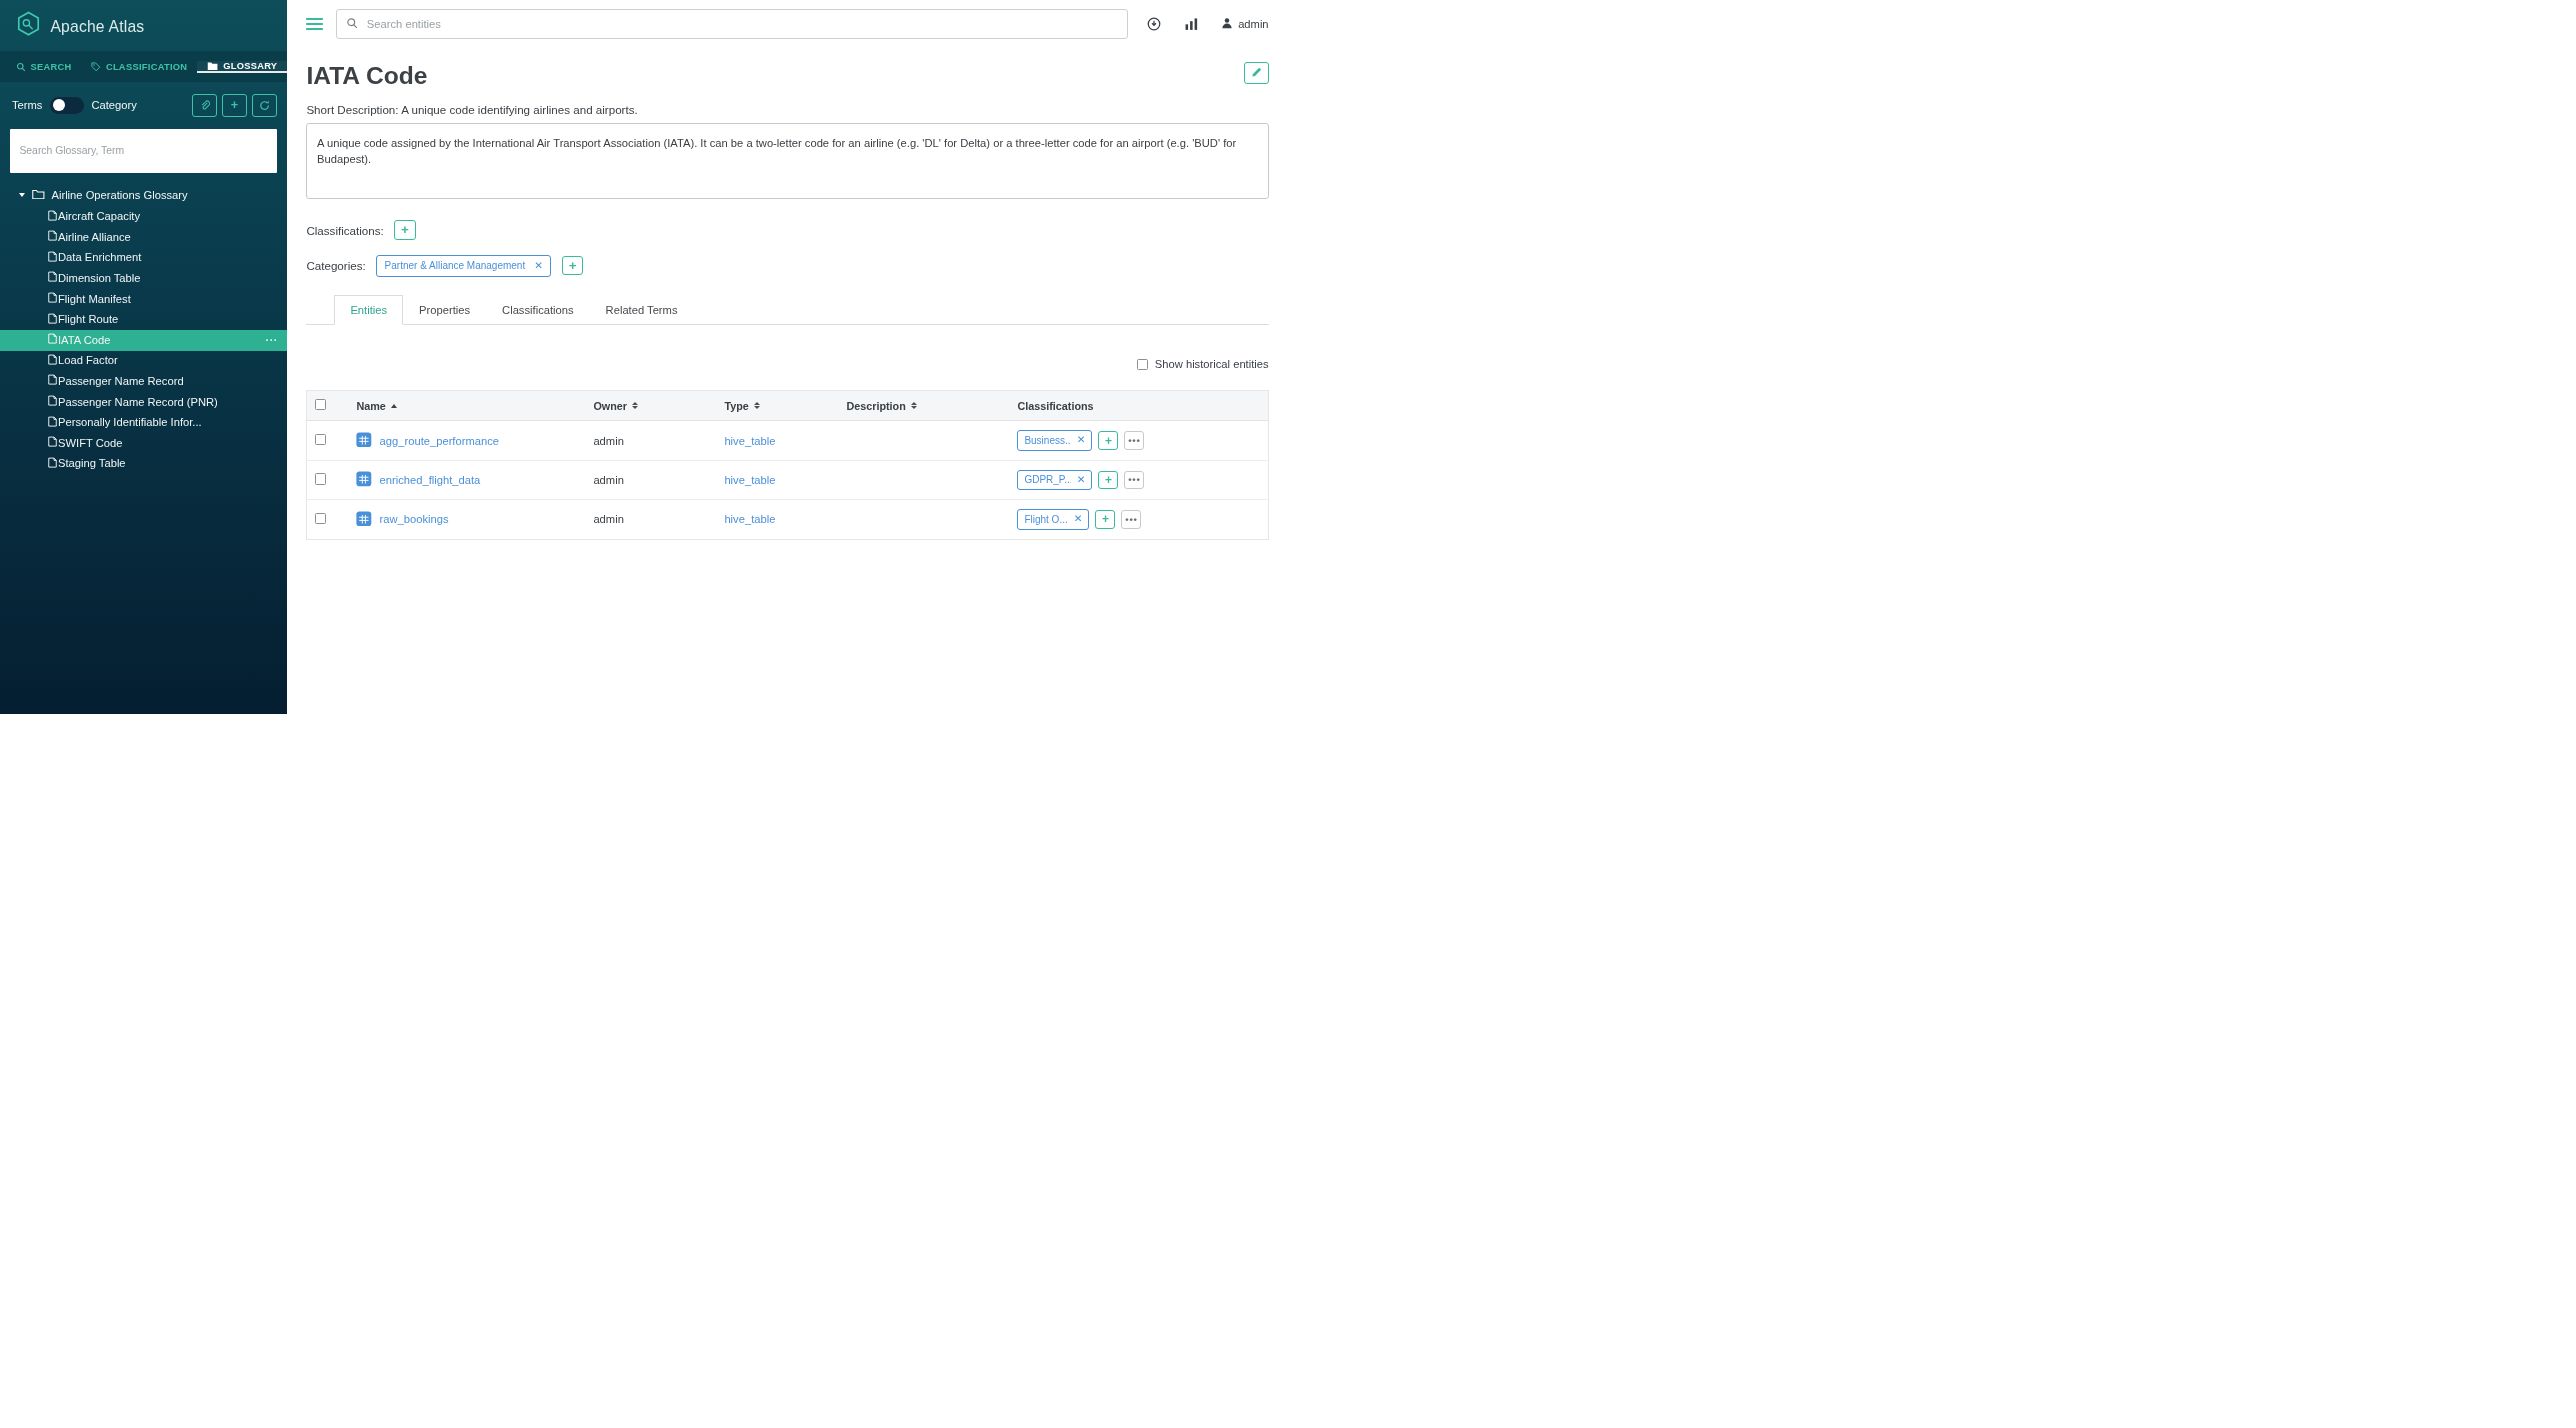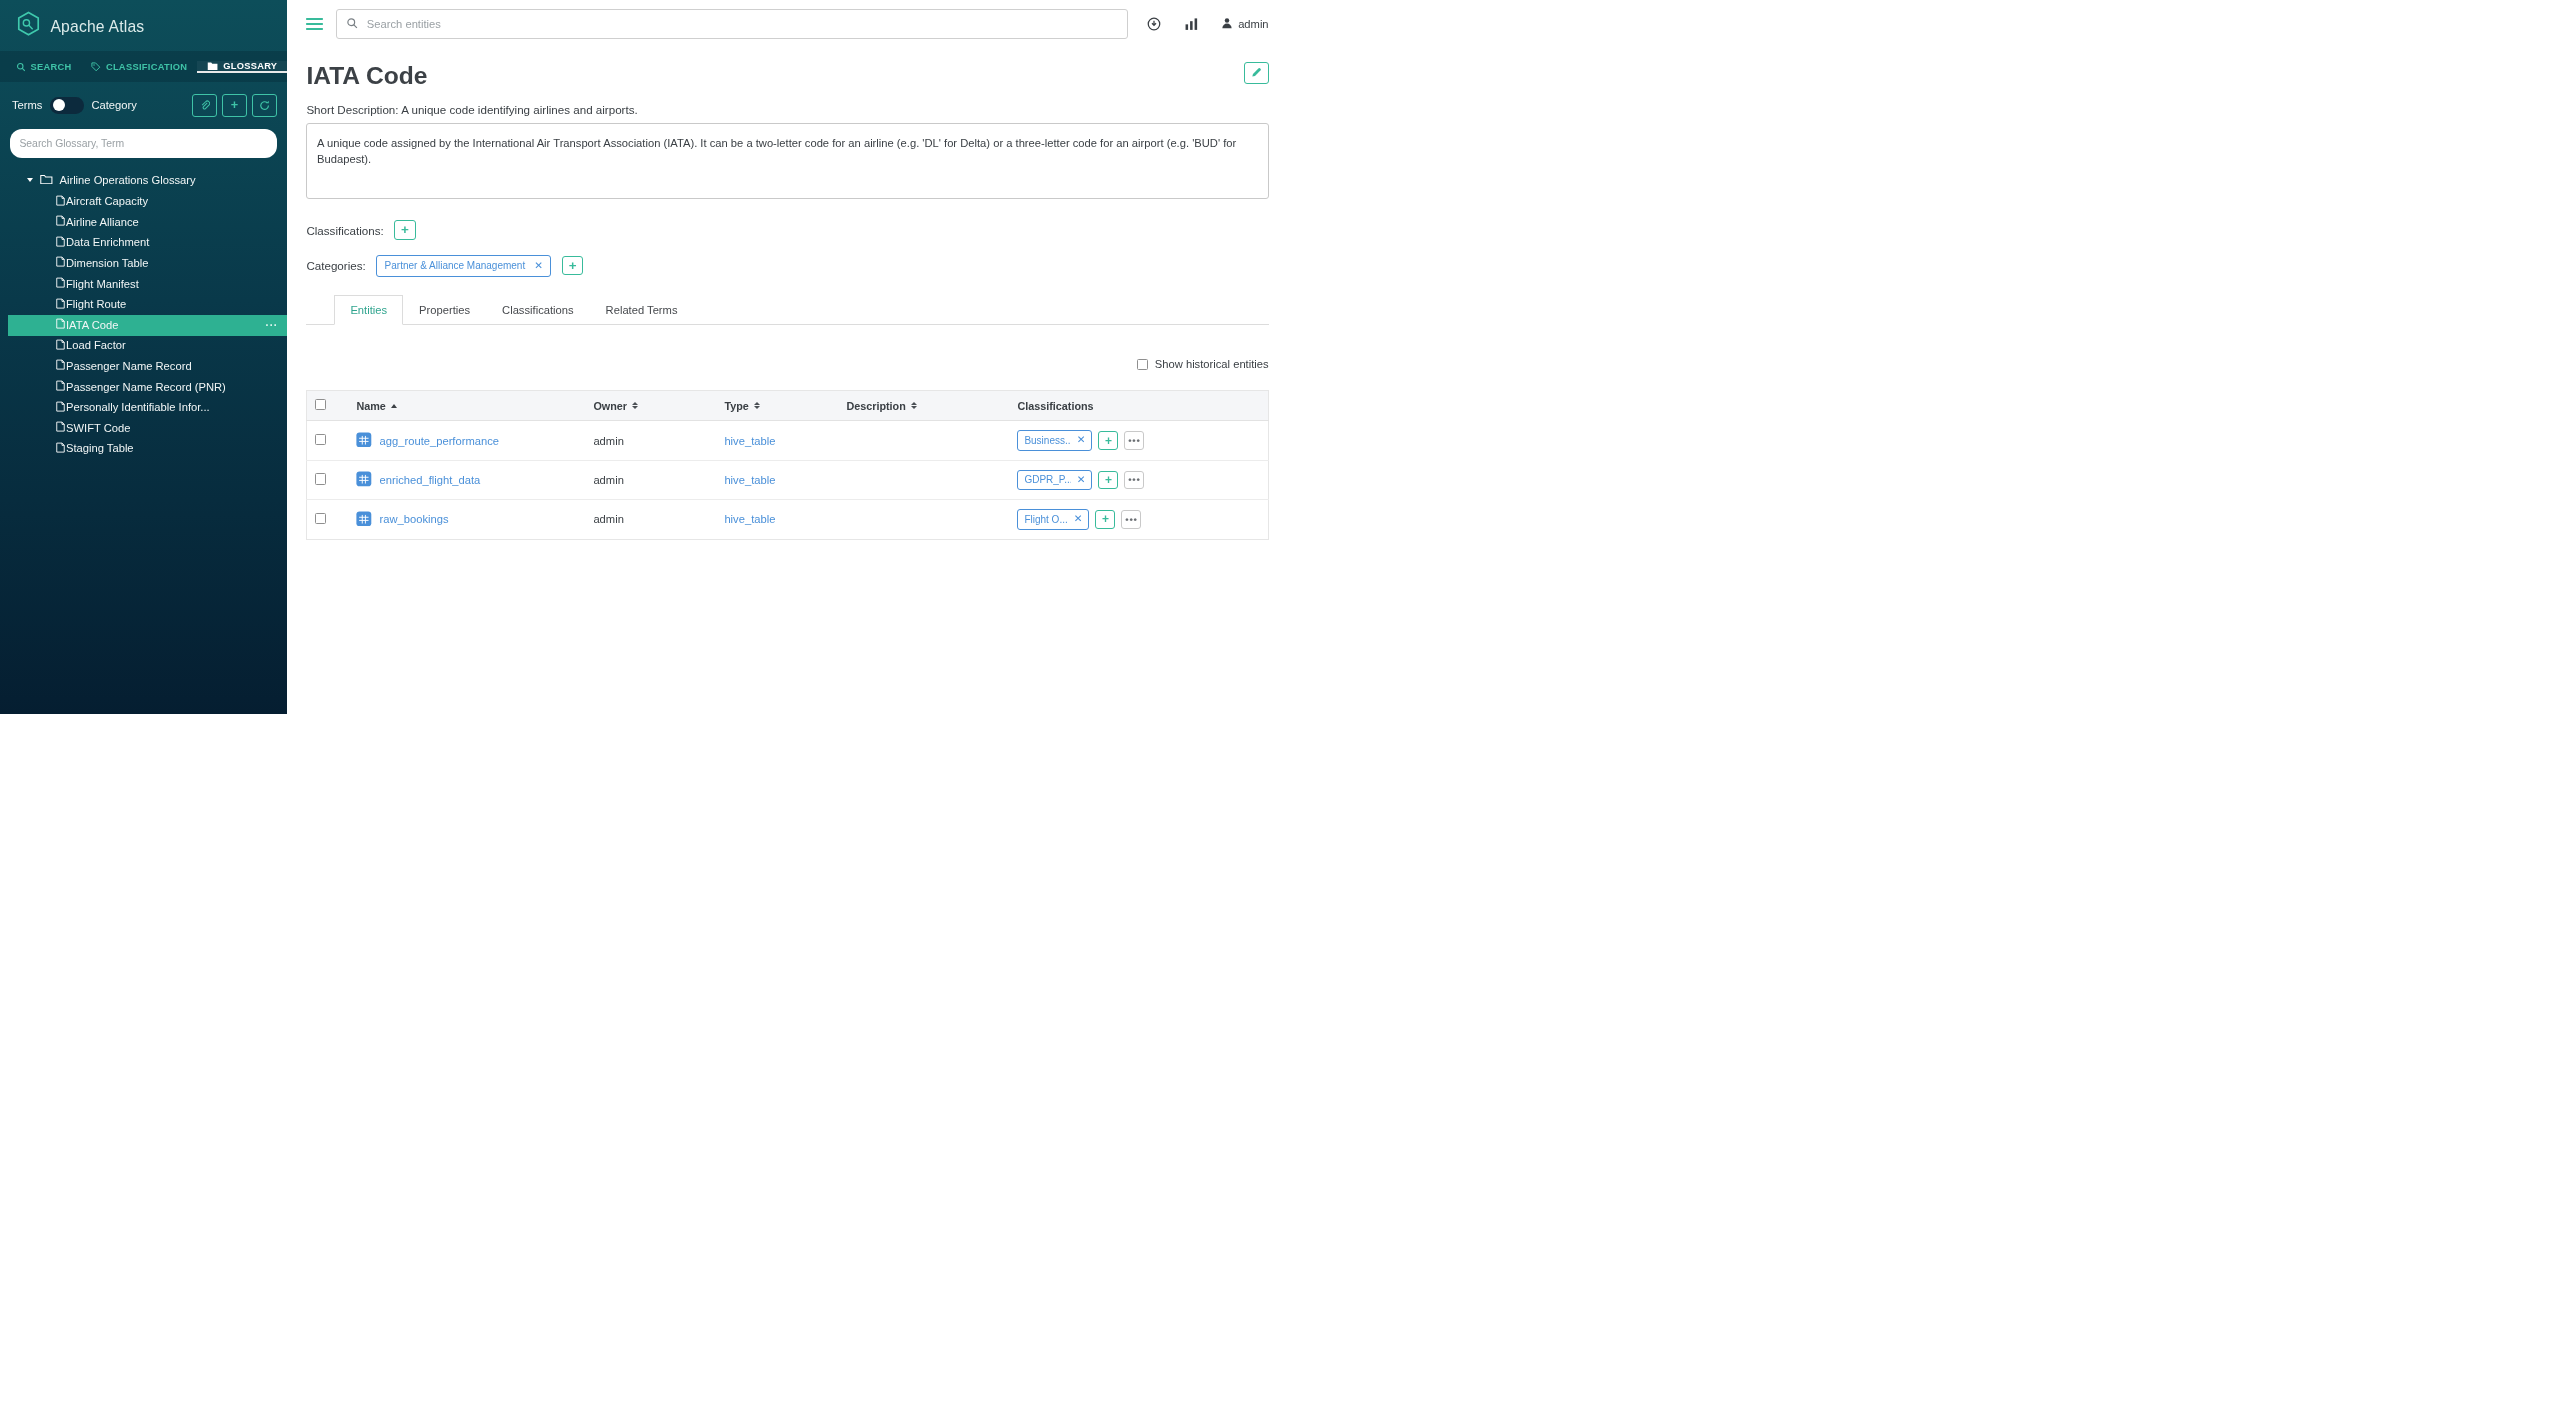--- a/index.html
+++ b/index.html
@@ -27,24 +27,24 @@
   .terms-row { display:flex; align-items:center; gap:7.5px; padding:12px 10.4px 4.5px 12px; font-size:11.2px; color:#f2f6f6; }
   .btn-group { margin-left:auto; display:flex; gap:5.2px; }
   .side-btn { width:24.6px; height:22.4px; border:1.1px solid #3fc3a7; border-radius:3px; background:transparent; color:#3fc3a7; display:flex; align-items:center; justify-content:center; cursor:pointer; font-size:12.7px; font-weight:bold; line-height:1; padding:0; }
 
   .toggle { width:34px; height:16.4px; border-radius:8.2px; background:#0c2a3d; position:relative; cursor:pointer; flex:0 0 auto; }
   .toggle .knob { position:absolute; top:2.2px; left:3px; width:12px; height:12px; border-radius:50%; background:#fff; }
   .toggle.teal-knob { background:#16354c; }
   .toggle.teal-knob .knob { background:#2fae91; }
 
   .glossary-search { padding:7.5px 10.4px 4.5px; }
-  .glossary-search input { width:100%; height:29px; border:none; border-radius:12px; padding:4px 9px; font-size:10.4px; color:#555; outline:none; font-family:inherit; }
+  .glossary-search input { width:100%; height:44px; border:none; border-radius:1px; padding:4px 9px; font-size:10.4px; color:#555; outline:none; font-family:inherit; }
   .glossary-search input::placeholder { color:#9aa0a4; }
 
-  .tree { padding-top:9px; font-size:11.2px;padding-left:8px; }
+  .tree { padding-top:9px; font-size:11.2px; }
   .tree-root { display:flex; align-items:center; gap:6.7px; padding:3px 10.4px 5.2px 19.4px; cursor:pointer; color:#f2f6f6; }
   .caret-down { width:0; height:0; border-left:3.7px solid transparent; border-right:3.7px solid transparent; border-top:4.5px solid #fff; flex:0 0 auto; }
   .tree-item { display:flex; align-items:center; gap:1px; padding:3px 9px 3px 48px; line-height:13.4px; cursor:pointer; color:#f2f6f6;text-align:center; }
   .tree-item.selected { background:#2eb192; }
   .tree-item svg { flex:0 0 auto; }
   .dots-btn { margin-left:auto; color:#eafaf5; font-weight:bold; letter-spacing:0.7px; font-size:10.4px; cursor:pointer; }
 
   
   main { flex:1; min-width:0; display:flex; flex-direction:column; background:#fff; }
   .topbar { height:48px; display:flex; align-items:center; gap:13.4px; padding:0 19.4px; }

